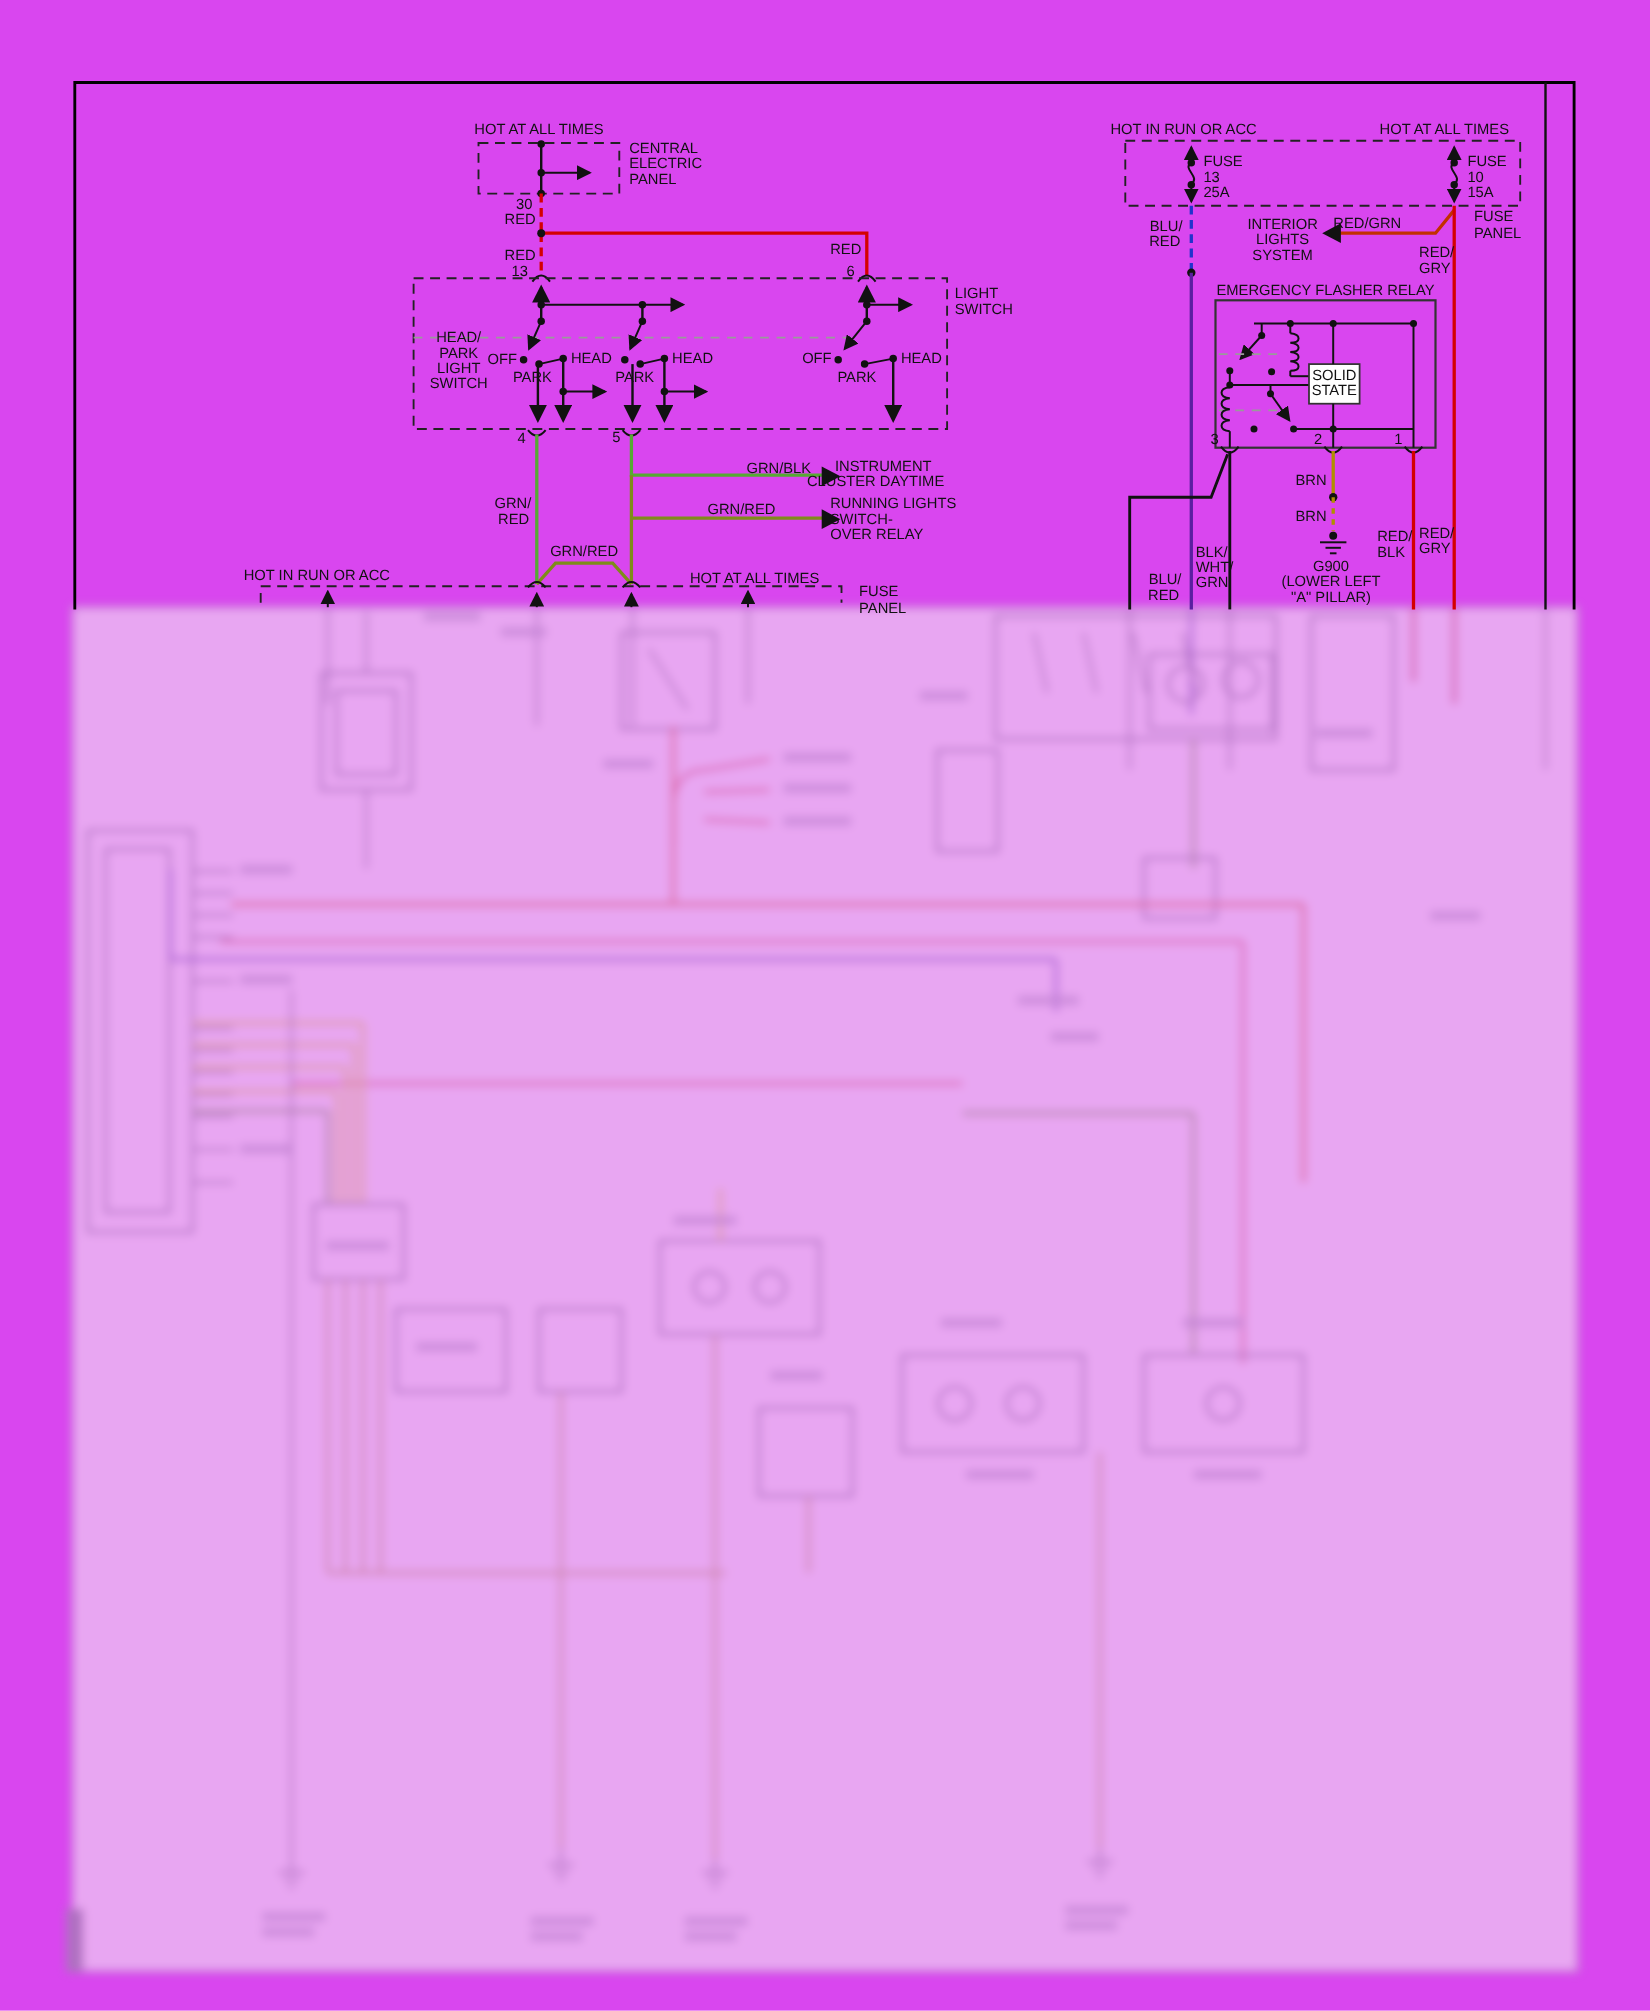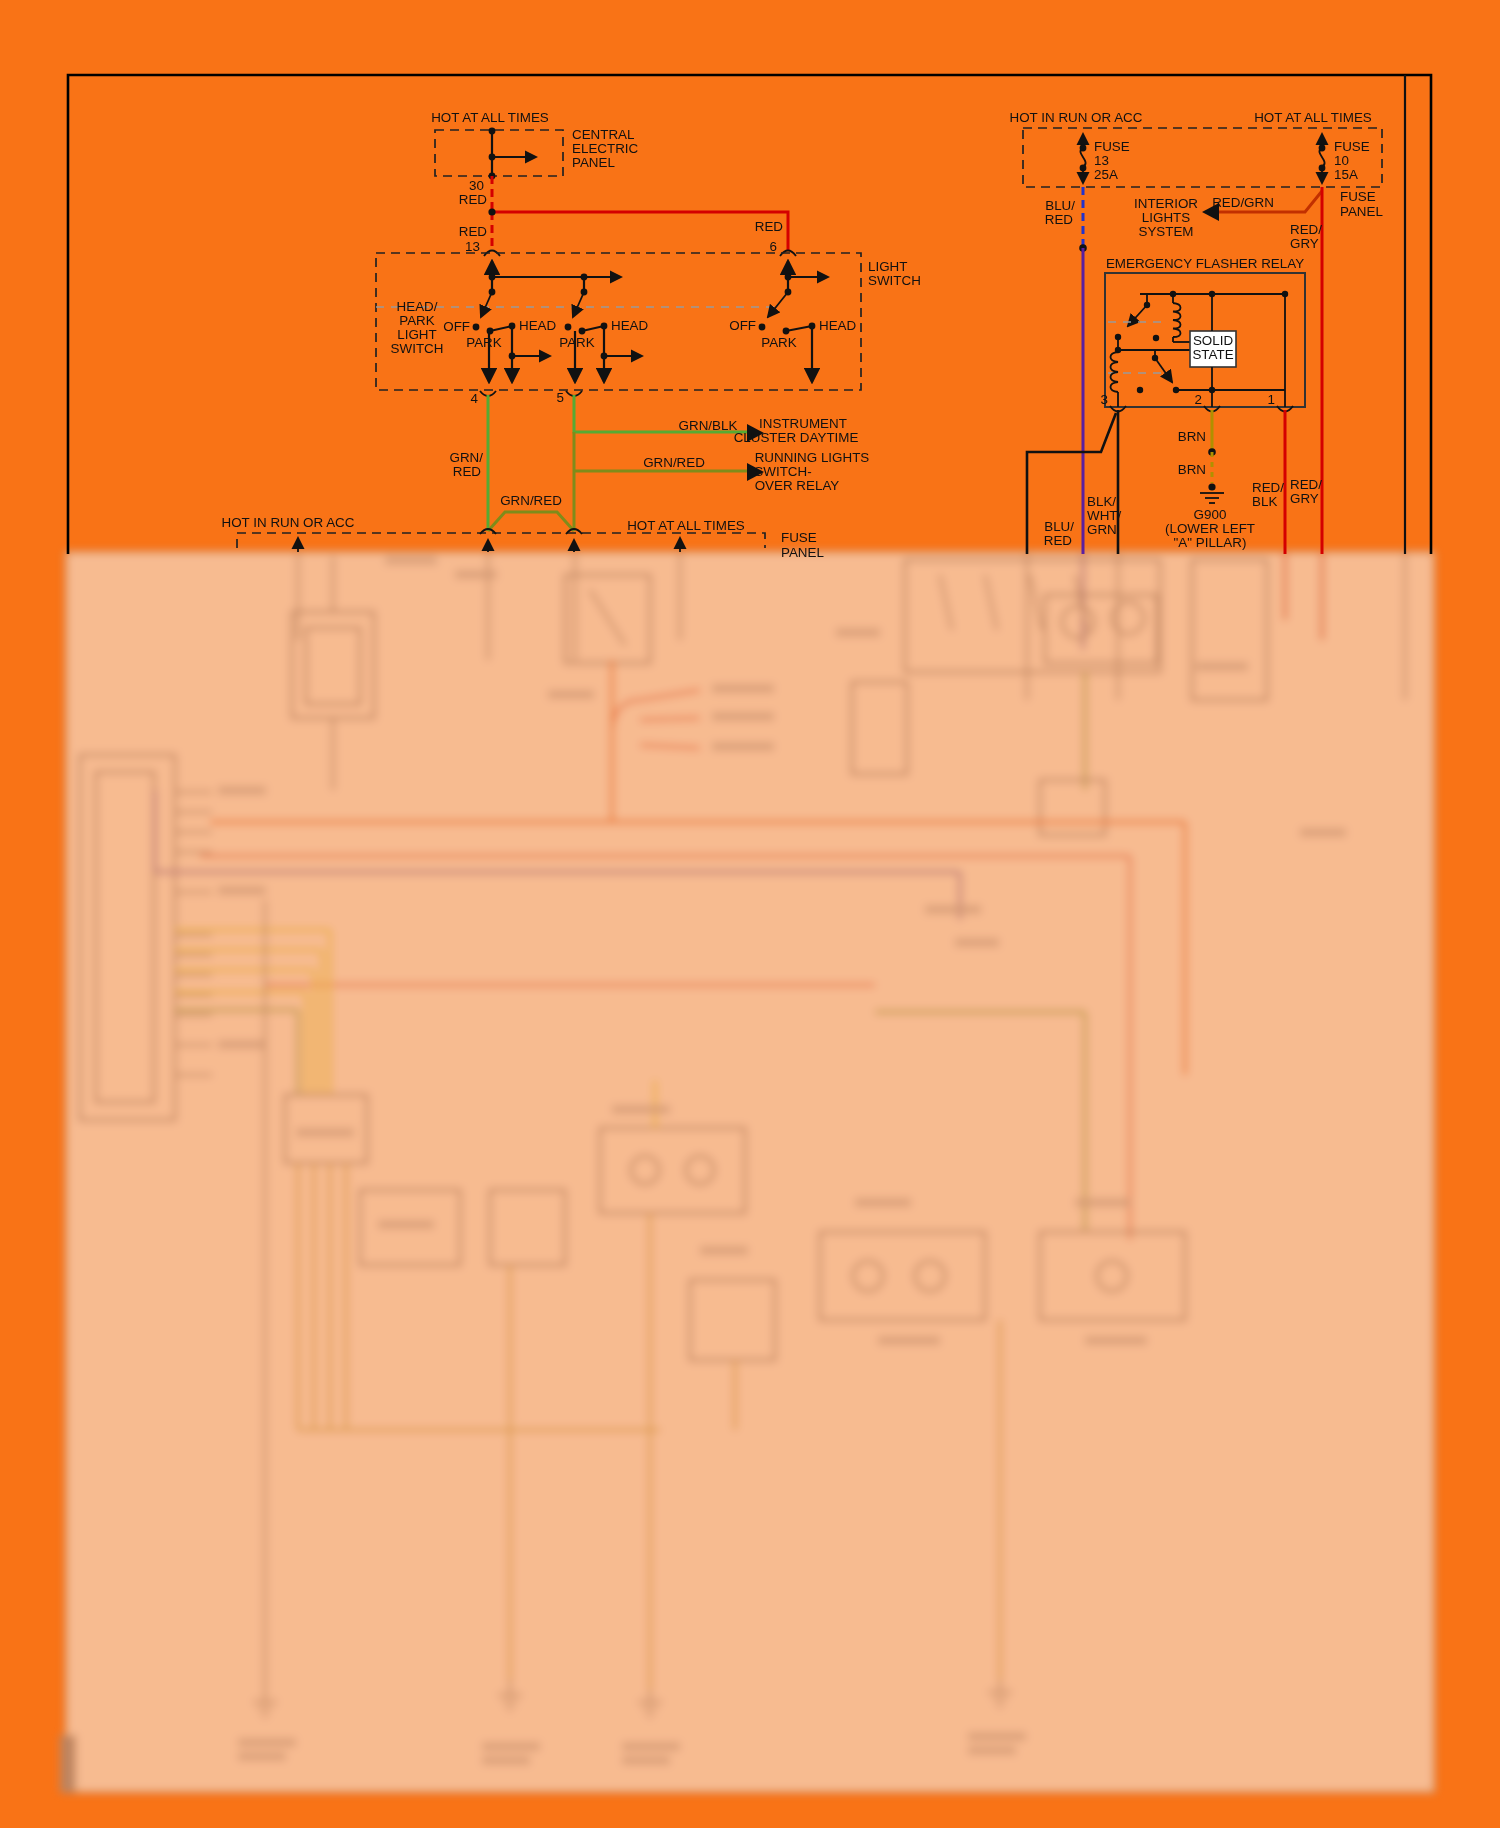--- a/index.html
+++ b/index.html
@@ -1,16 +1,16 @@
 <!DOCTYPE html>
 <html><head>
 <meta charset="utf-8">
 <style>
   html,body{margin:0;padding:0;background:#ffffff;}
-  .stage{position:relative;width:1500px;height:1828px;background:#f97316;overflow:hidden;}
+  .stage{position:relative;width:1500px;height:1828px;background:#d946ef;overflow:hidden;}
   svg{display:block}
   .lbl{font-family:"Liberation Sans",sans-serif;font-size:13.4px;fill:#111;}
   .mid{text-anchor:middle}.end{text-anchor:end}
   .thin{stroke:#111;stroke-width:1.8;fill:none}
   .w2{stroke:#111;stroke-width:2.2;fill:none}
   .blk{stroke:#111;stroke-width:2.6;fill:none}
   .border{stroke:#000;stroke-width:2.6;fill:none}
   .dashbox{stroke:#222;stroke-width:1.7;fill:none;stroke-dasharray:9 6}
   .graydash{stroke:#9a9a9a;stroke-width:1.6;fill:none;stroke-dasharray:8 7}
   .wire-red{stroke:#d40000;stroke-width:3;fill:none}

